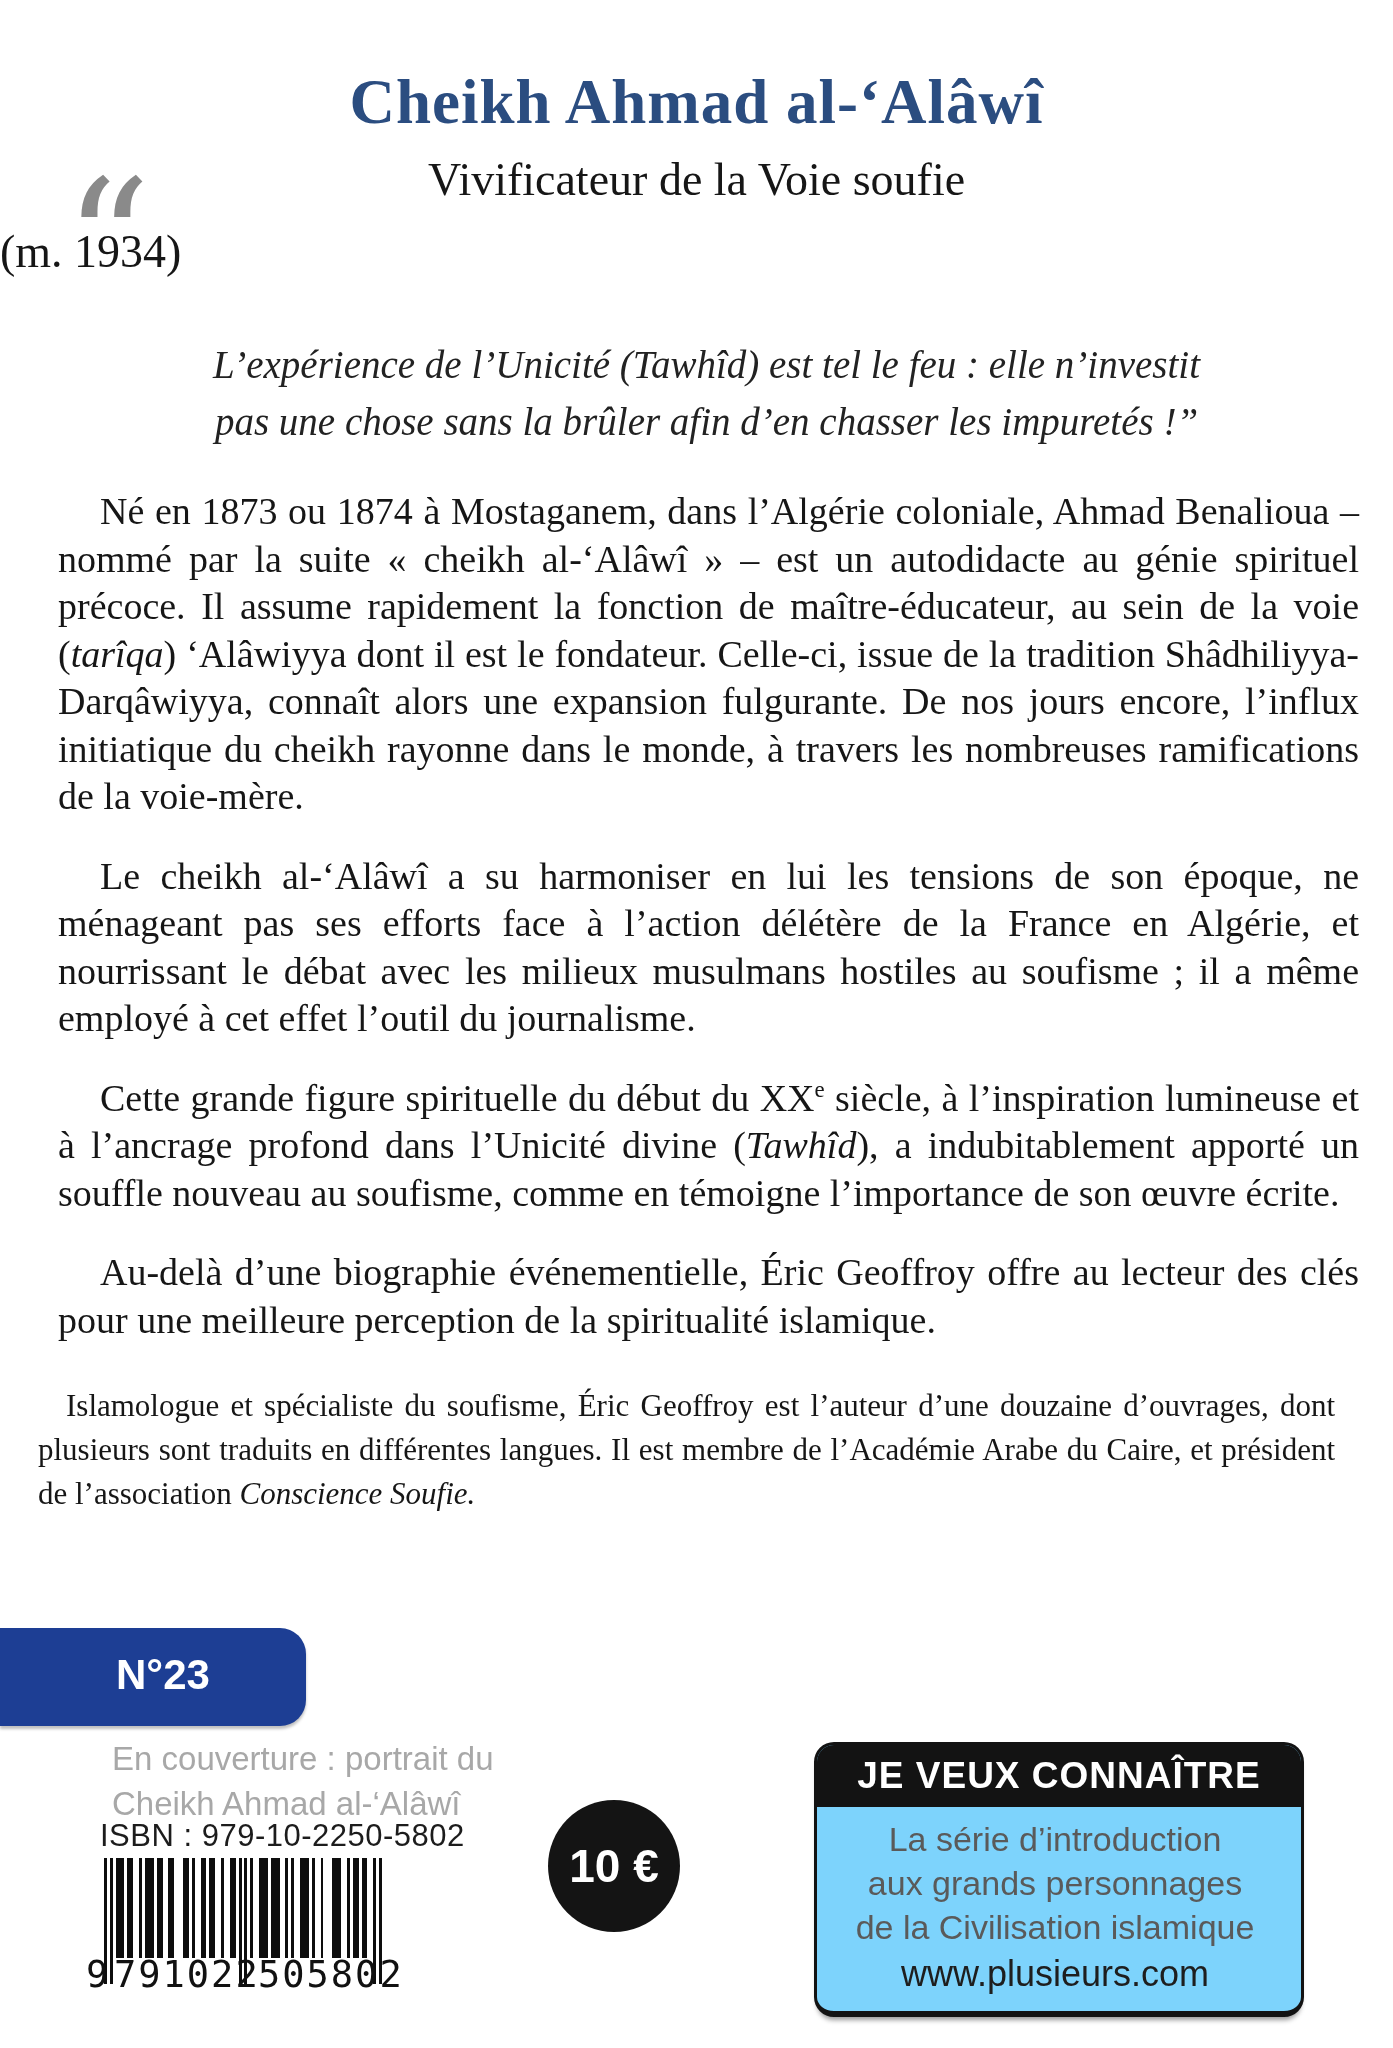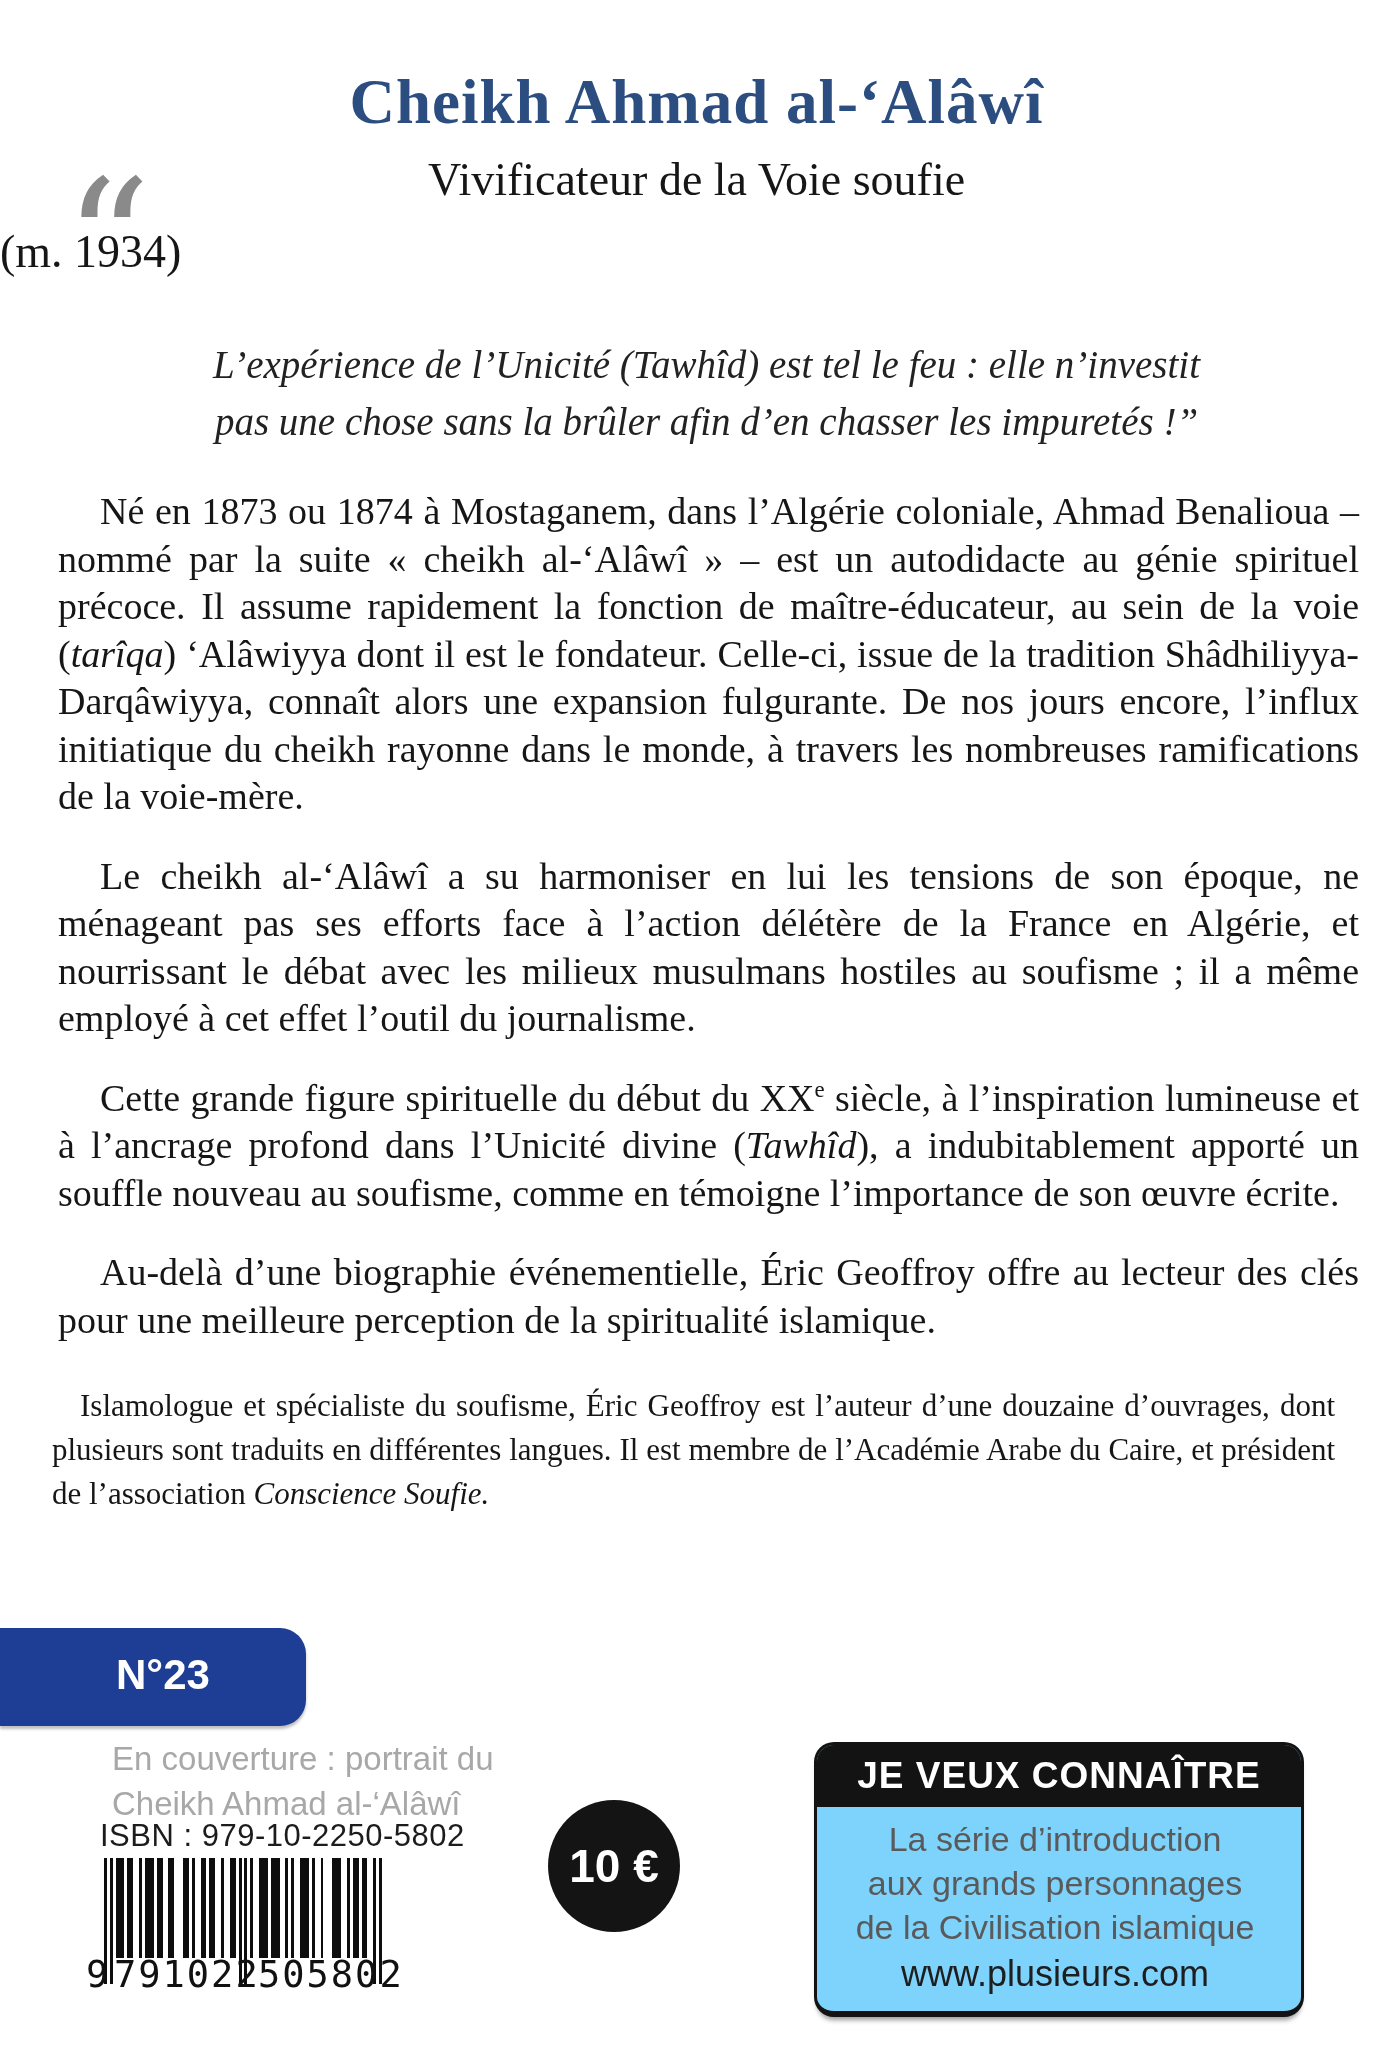--- a/index.html
+++ b/index.html
@@ -51,21 +51,21 @@
   
   .paras{margin:38px 34px 0 58px;}
   .para{
     margin:0 0 32px 0;
     font-size:38px;
     line-height:47.5px;
     text-align:justify;
     text-indent:42px;
   }
   .bio{
-    margin:40px 58px 0 52px;
+    margin:40px 58px 0 38px;
     font-size:31px;
     line-height:44px;
     text-align:justify;
     text-indent:28px;
   }
   sup{font-size:60%;vertical-align:super;line-height:0;}
   
   .badge{
     position:absolute;left:0;top:1628px;
     width:306px;height:98px;

